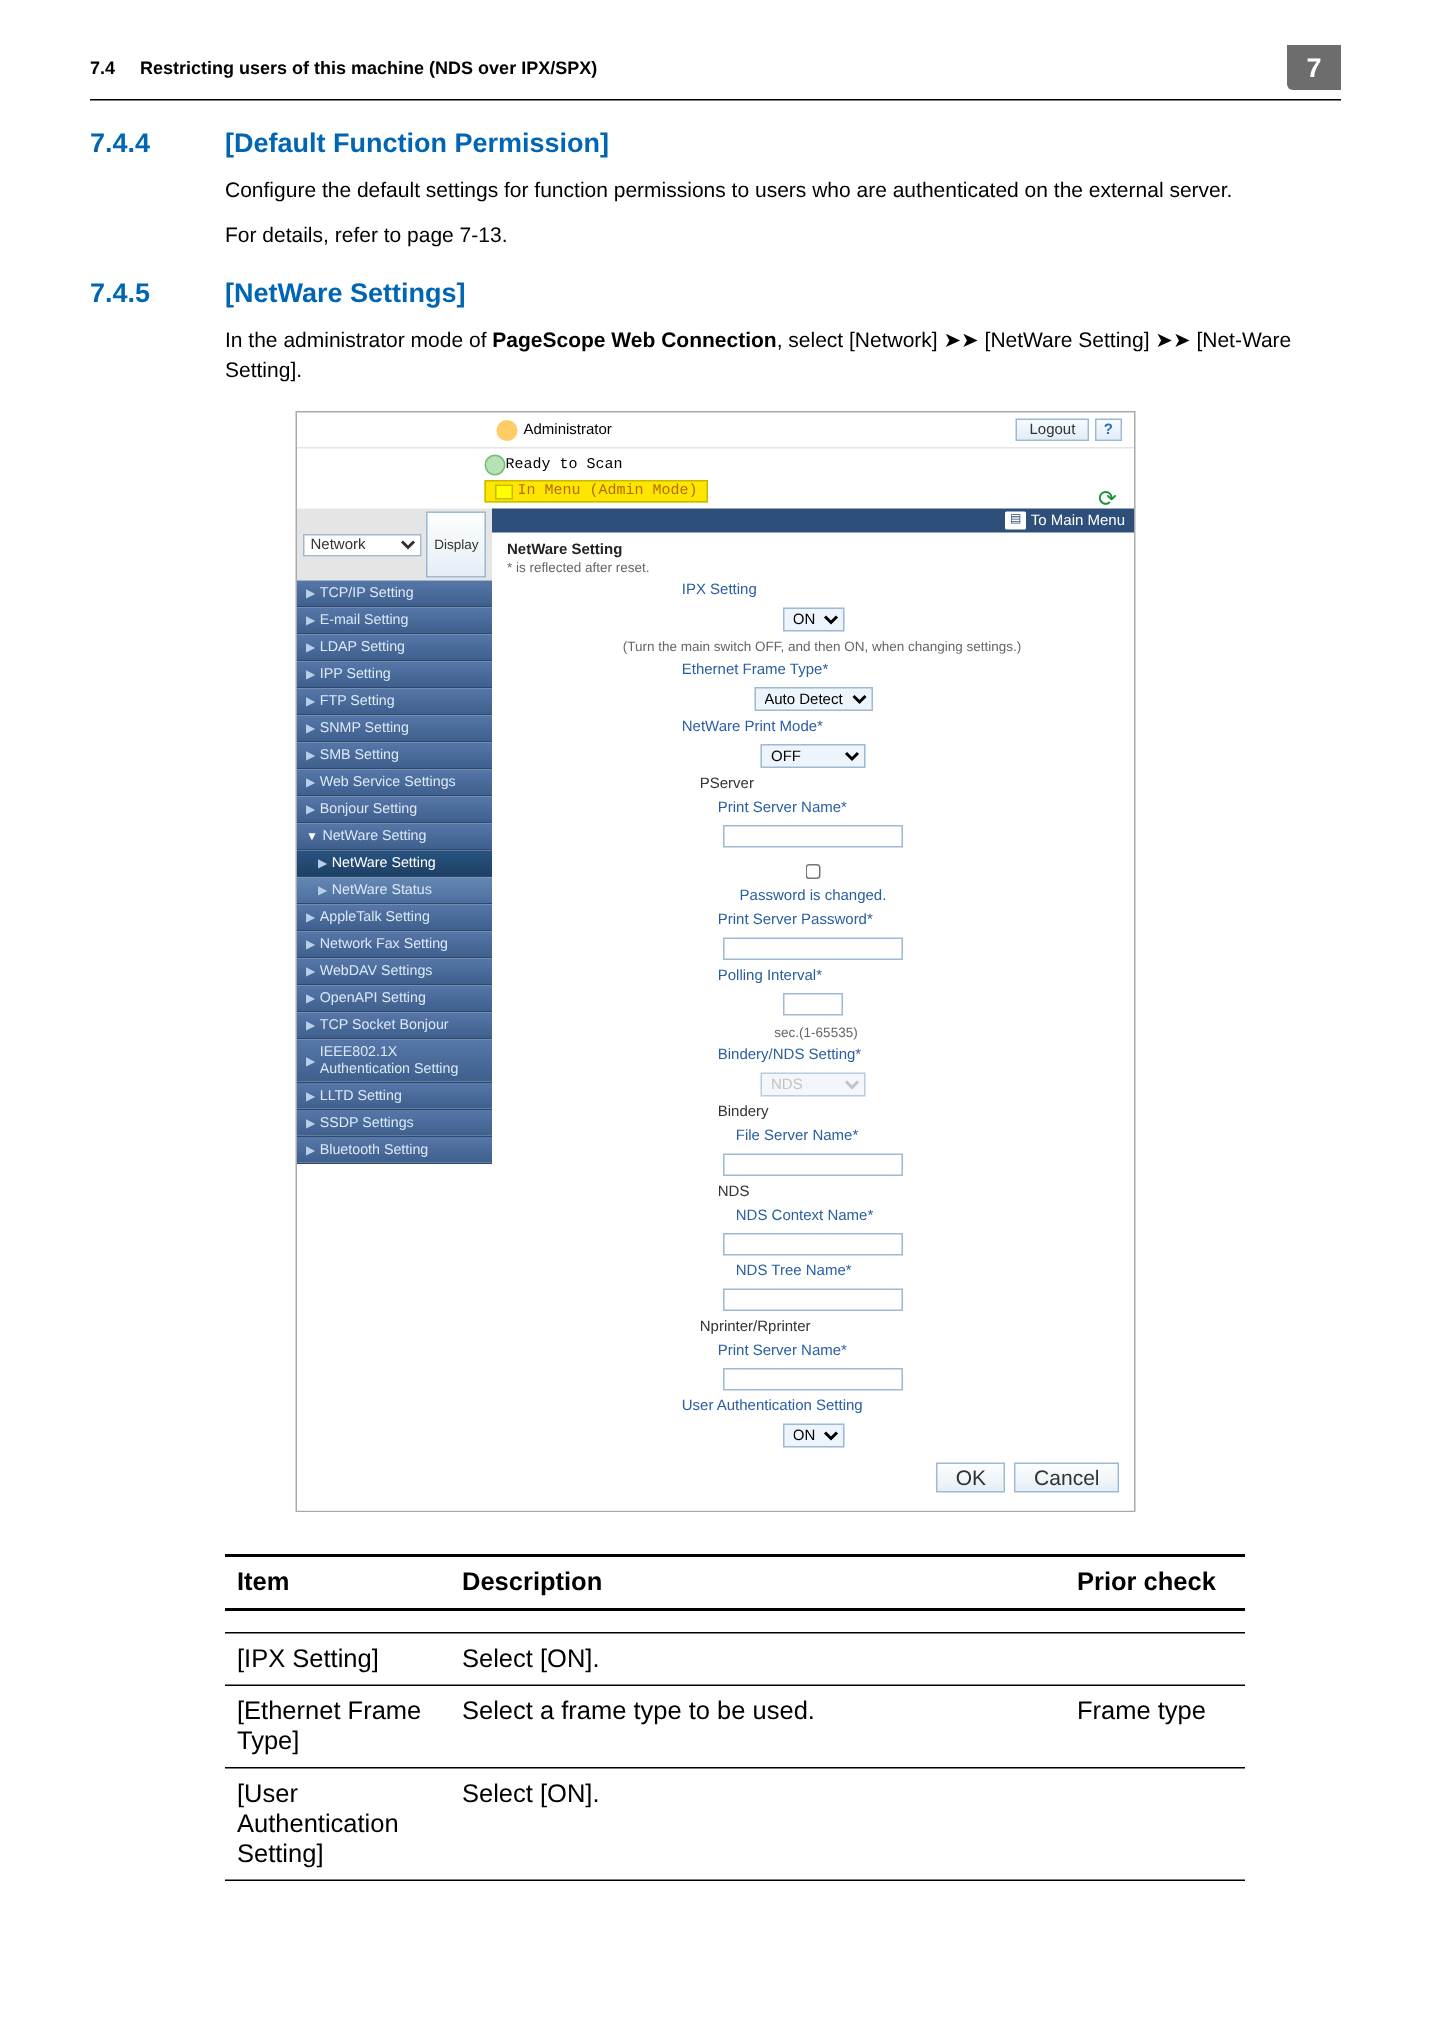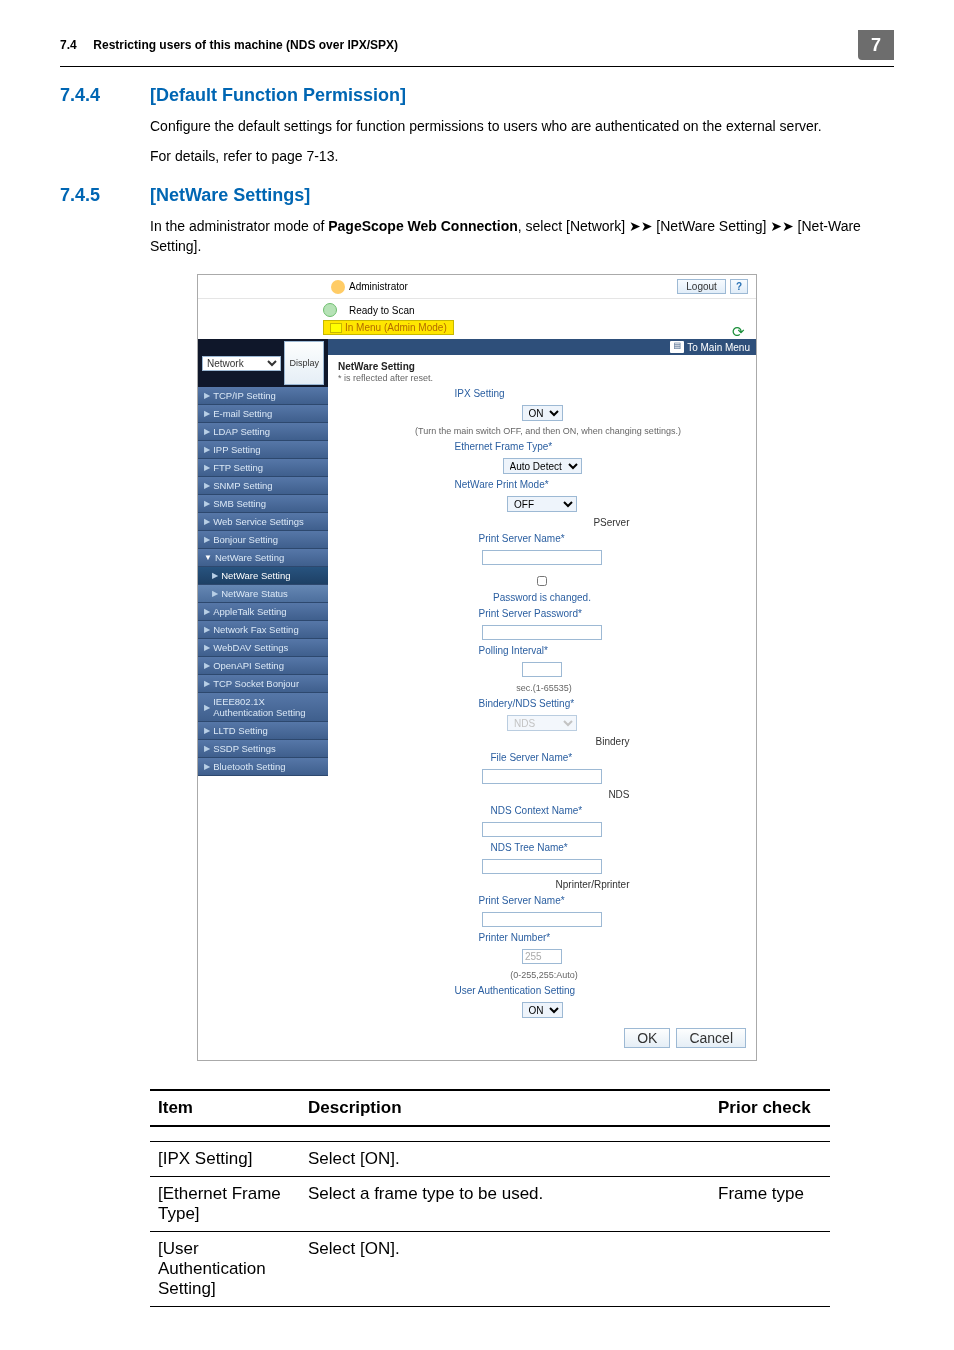--- a/index.html
+++ b/index.html
@@ -58,33 +58,33 @@
   .logout-btn, .help-btn {
     border:1px solid #9db9d4; background:linear-gradient(#f7fbff,#e1edf8);
     color:#333; padding:1px 8px; font-size:10px;
   }
   .help-btn { padding:1px 5px; color:#2a72b5; font-weight:bold;}
   .top-btn-group {display:flex; gap:4px;}
 
   .shot-status {
      padding:4px 8px 6px 125px; display:flex; flex-direction:column; gap:3px;
   }
-  .status-line{display:flex;align-items:center;gap:12px;}
+  .status-line{display:flex;align-items:center;gap:0;font-family:Liberation Mono, monospace;}
   .status-icon{width:14px;height:14px;border-radius:50%;background:#b6e2b6;border:1px solid #6fbf6f;}
   .menu-mode{background:#ffe600;border:1px solid #c7b800;color:#b36b00;padding:1px 6px;font-size:10px;display:inline-flex;align-items:center;gap:3px;}
   .flag-icon{width:12px;height:10px;background:#ff0;border:1px solid #c7b800;}
   .refresh-row{display:flex;justify-content:flex-end;padding-right:8px;margin-top:-18px;}
   .refresh-icn{width:16px;height:16px;color:#1b8f3a;font-size:15px;}
 
   .shot-main { display:flex; }
   .shot-nav {
     width:130px; background:#fff; font-size:10px; flex-shrink:0;
   }
   .nav-drop {
-    background:#0f172a; color:#fff; display:flex; align-items:center; padding:2px 4px;
+    background:#e5e5e5; color:#fff; display:flex; align-items:center; padding:2px 4px;
     font-size:10px; gap:3px;
   }
   .nav-drop select {
     width:84px; font-size:10px; border:1px solid #9db9d4; background:#fff;color:#333;
   }
   .nav-item {
     background:linear-gradient(#5677a8,#3f5f8d); color:#dbe8f6; padding:3px 6px;
     border-bottom:1px solid #2d486e; font-size:9.5px; display:flex; align-items:center;gap:3px;
     cursor:pointer;
   }
@@ -103,21 +103,21 @@
   .to-main{display:flex;align-items:center;gap:3px;color:#fff;}
   .to-main .mi{display:inline-block;width:14px;height:12px;background:#fff;color:#2e4f7a;font-size:8px;text-align:center;border-radius:1px;}
 
   .content-inner{padding:6px 10px 12px 10px;color:#333;}
   .ct-h{font-weight:bold;font-size:10px;color:#222;}
   .ct-sub{font-size:9px;color:#666;margin-top:1px;}
   .form-row{display:flex;align-items:center;margin-top:5px;gap:6px;flex-direction:column;}
   .form-lbl{color:#2a5ea0;font-size:10px;width:175px;}
   .form-lbl.indent1{padding-left:12px;width:175px;}
   .form-lbl.indent2{padding-left:24px;width:175px;}
-  .form-lbl.plain{color:#333;text-align:right;}
+  .form-lbl.plain{color:#333;}
   .sel{border:1px solid #9db9d4;font-size:10px;background:#eef4fb;height:16px;padding:0 2px;}
   .txt{border:1px solid #9db9d4;font-size:10px;height:15px;width:120px;padding:0 2px;}
   .note{font-size:9px;color:#666;}
   .cb{width:10px;height:10px;}
   .btn-row{display:flex;justify-content:flex-end;gap:6px;margin-top:10px;}
   .ui-btn{border:1px solid #9db9d4;background:linear-gradient(#fdfefe,#e5eef6);color:#333;padding:1px 12px;font-size:14px;}
   .hint{font-size:9px;color:#666;margin-left:4px;}
 
   
   .tbl-wrap{margin:28px 0 0 90px;}
@@ -354,25 +354,20 @@
         <div class="form-row">
           <span class="form-lbl" style="padding-left:36px">NDS Tree Name*</span>
           <input class="txt" style="">
         </div>
         <div class="form-row">
               <span class="form-lbl plain indent1">Nprinter/Rprinter</span>
             </div>
         <div class="form-row">
           <span class="form-lbl indent2">Print Server Name*</span>
           <input class="txt" style="">
-        </div>
-        <div class="form-row">
-          <span class="form-lbl indent2">Printer Number*</span>
-          <input class="txt" style="width: 40px; color: rgb(170, 170, 170);" value="255">
-          <span class="hint">(0-255,255:Auto)</span>
         </div>
         <div class="form-row">
           <span class="form-lbl">User Authentication Setting</span>
           <select class="sel"><option>ON</option></select>
         </div>
 
         <div class="btn-row">
           <button class="ui-btn">OK</button>
           <button class="ui-btn">Cancel</button>
         </div>

